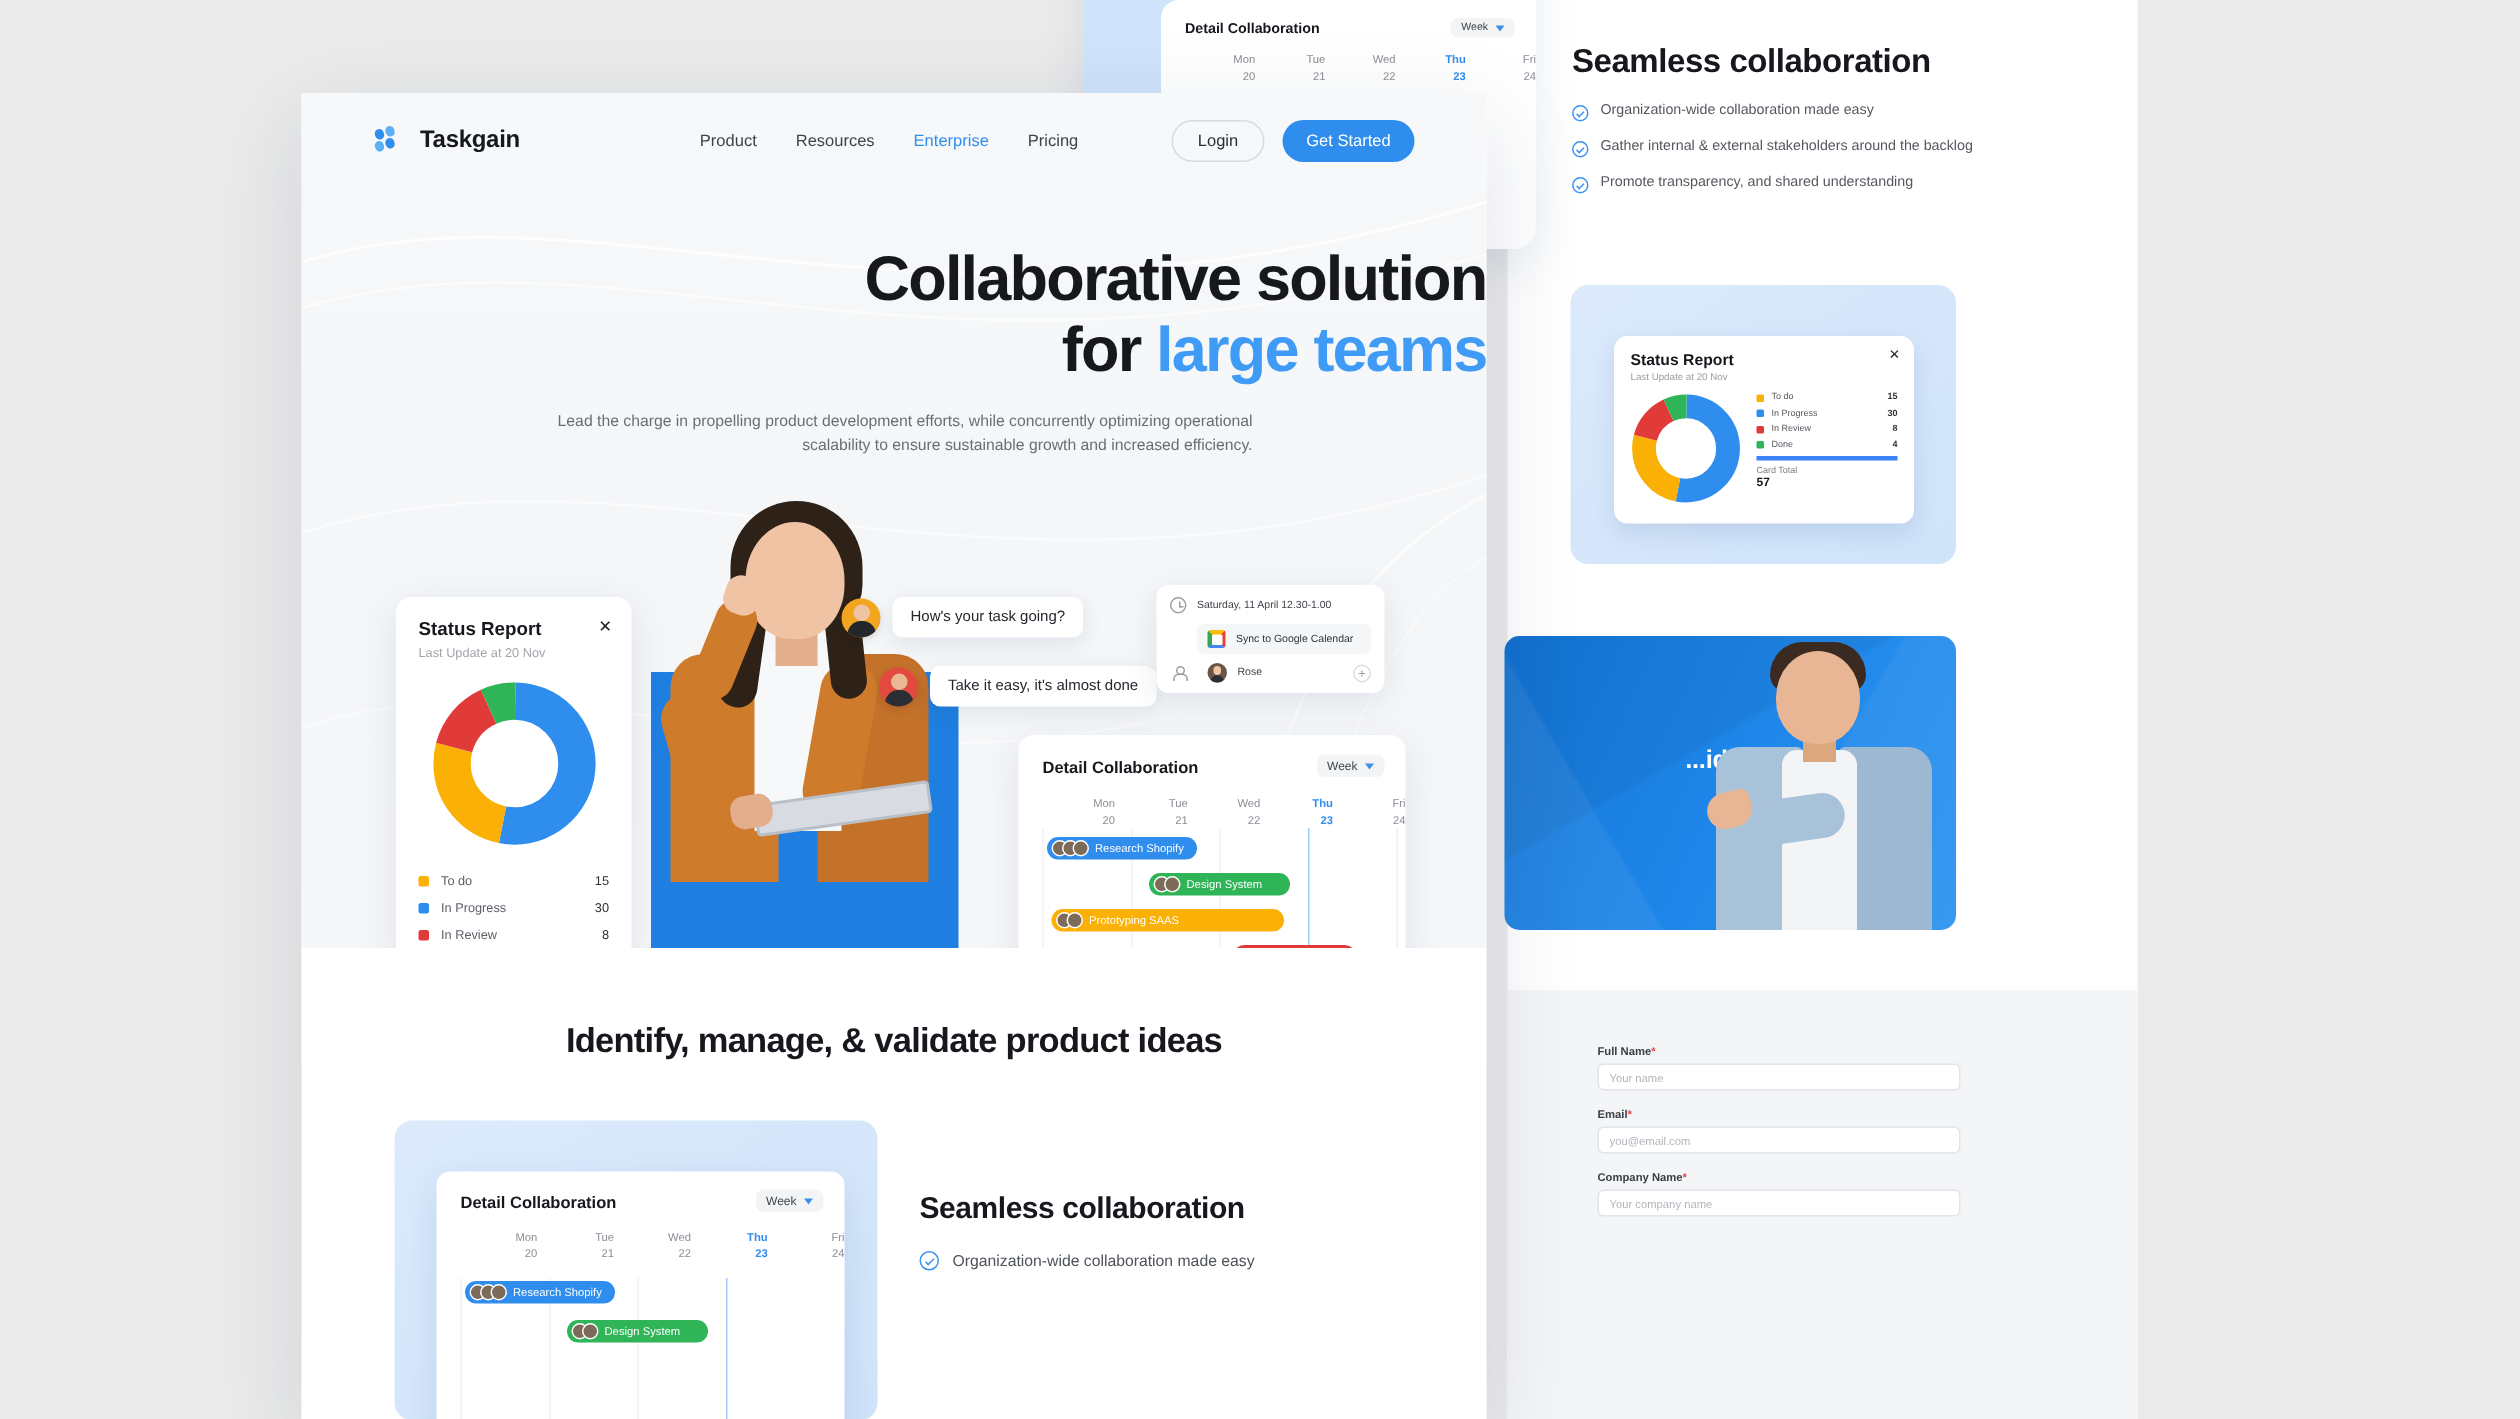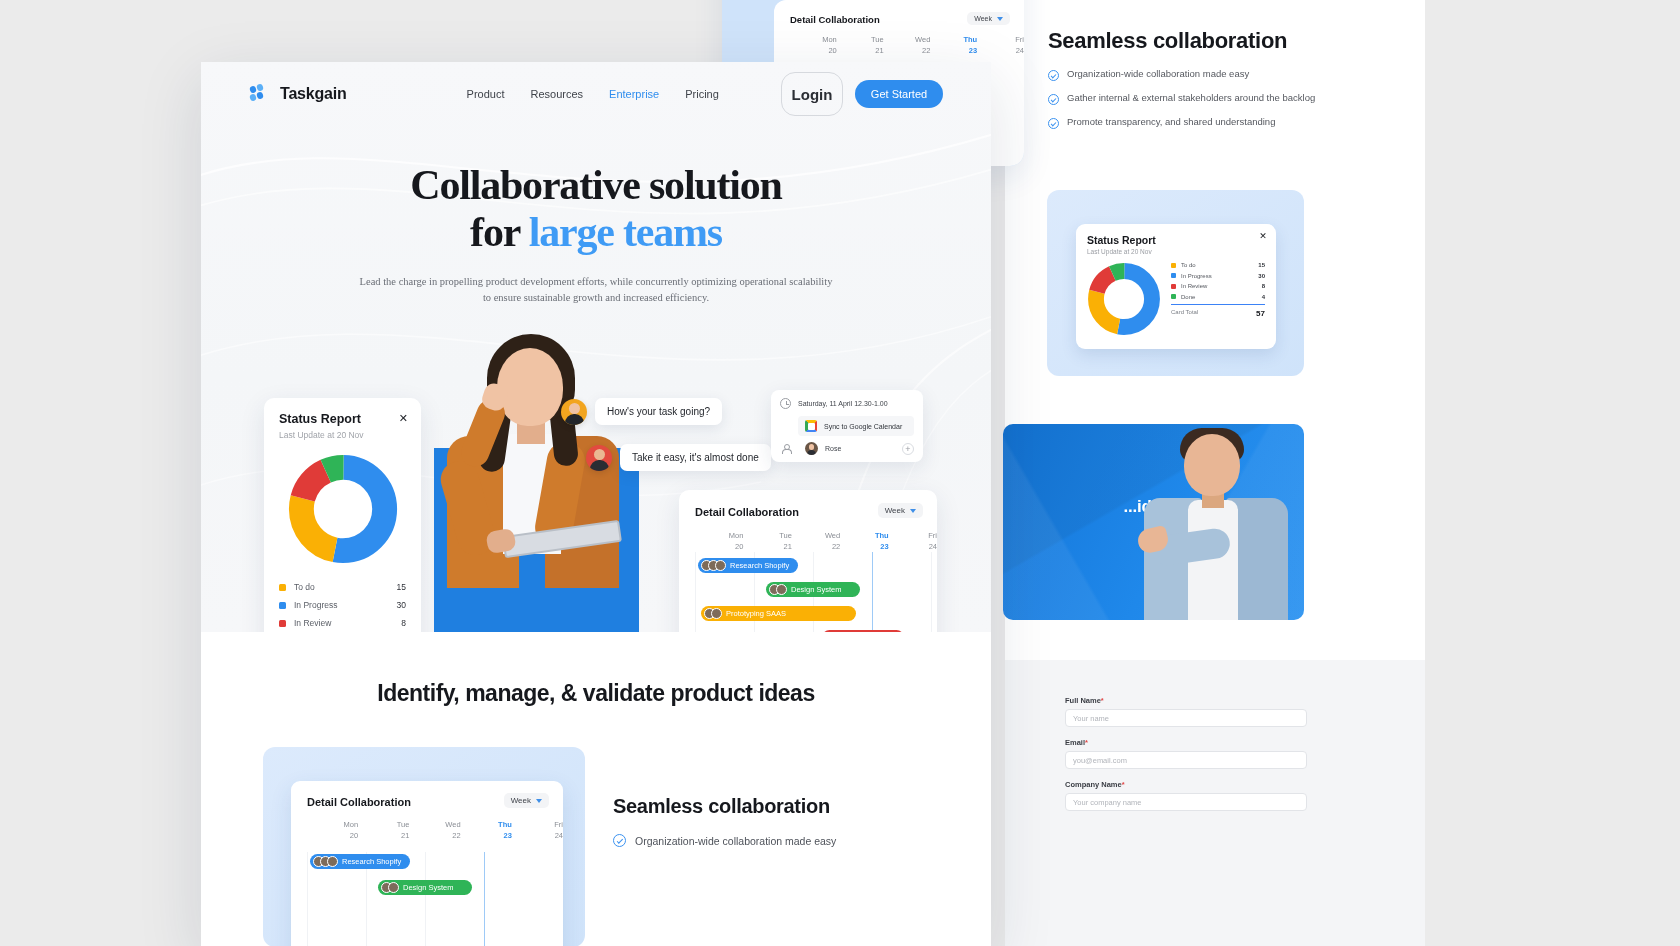--- a/index.html
+++ b/index.html
@@ -69,21 +69,21 @@
     padding: 10px 11px;
   }
   .mini-title { font-size: 10.5px; font-weight: 700; color: #16181d; }
   .mini-sub { font-size: 6.5px; color: #9a9da3; margin-top: 2px; }
   .mini-body { display: flex; gap: 10px; margin-top: 7px; }
   .mini-legend { font-size: 6px; color: #55585f; flex: 1; }
   .mini-legend .lrow { display: flex; align-items: center; margin-bottom: 4.5px; }
   .mini-legend .dot { width: 5px; height: 5px; border-radius: 1px; margin-right: 5px; }
   .mini-legend .lbl { flex: 1; }
   .mini-legend .val { font-weight: 600; color: #30333a; }
-  .mini-total { display: flex; border-top: 1px solid #3b82f6; padding-top: 4px; font-size: 6px; }
+  .mini-total { display: flex; border-top: 3px solid #3b82f6; padding-top: 4px; font-size: 6px; flex-direction: column; }
   .mini-total .lbl { flex: 1; color: #7b7f86; }
   .mini-total .val { font-weight: 700; font-size: 8px; color: #16181d; }
   .mini-x {
     position: absolute; right: 9px; top: 8px; width: 8px; height: 8px;
     color: #1b1d22; font-size: 9px; line-height: 8px; text-align: center;
   }
 
   
   .bg-tour {
     position: absolute; left: 1003px; top: 424px; width: 301px; height: 196px;
@@ -156,32 +156,32 @@
     display: flex; align-items: center; height: 64px; padding: 0 48px;
   }
   .brand { display: flex; align-items: center; gap: 9px; }
   .brand-mark { width: 22px; height: 22px; position: relative; }
   .brand-name { font-size: 16px; font-weight: 700; color: #16181d; letter-spacing: -.2px; }
   .nav-links { display: flex; gap: 26px; margin-left: 120px; }
   .nav-link { font-size: 11px; color: #3f434a; cursor: pointer; }
   .nav-link.active { color: #2f8dee; }
   .nav-actions { margin-left: auto; display: flex; align-items: center; gap: 12px; }
   .btn-login {
-    width: 62px; height: 44px; border: 1px solid #d6d9de; border-radius: 14px;
-    background: transparent; font-size: 15px; color: #2b2e34; cursor: pointer;
-    display:flex; align-items:center; justify-content:center;font-weight:bold;
+    width: 62px; height: 28px; border: 1px solid #d6d9de; border-radius: 14px;
+    background: transparent; font-size: 11px; color: #2b2e34; cursor: pointer;
+    display:flex; align-items:center; justify-content:center;
   }
   .btn-started {
     width: 88px; height: 28px; border: 0; border-radius: 14px;
     background: #2f8dee; color: #fff; font-size: 11px; cursor: pointer;
     display:flex; align-items:center; justify-content:center;
   }
 
   
-  .hero-copy { position: relative; z-index: 4; text-align: center; margin-top: 36px; font-family: Liberation Serif, serif; }
+  .hero-copy { position: relative; z-index: 4; text-align: right; margin-top: 36px; }
   .hero-h1 {
     font-size: 42px; line-height: 1.12; font-weight: 700; color: #16181d;
     letter-spacing: -1.2px;
   }
   .hero-h1 .hl { color: #3f9bf5; }
   .hero-p {
     margin: 18px auto 0; width: 478px; font-size: 10.5px; line-height: 1.5;
     color: #6a6e76;
   }
 

